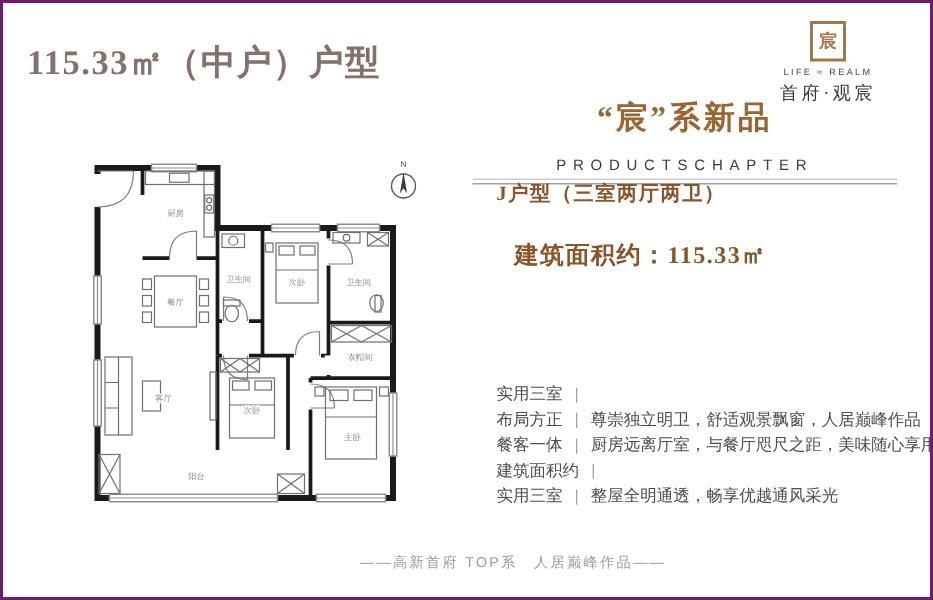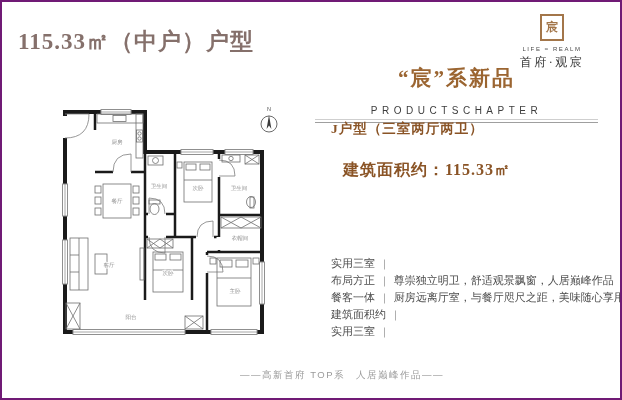--- a/index.html
+++ b/index.html
@@ -102,20 +102,21 @@
           <span class="feature-sep">｜</span>
           <span class="feature-text">厨房远离厅室，与餐厅咫尺之距，美味随心享用</span>
       </li>
       <li class="feature-row">
         <span class="feature-label">建筑面积约</span>
           <span class="feature-sep">｜</span>
       </li>
       <li class="feature-row">
         <span class="feature-label">实用三室</span>
           <span class="feature-sep">｜</span>
+          <span class="feature-text">整屋全明通透，畅享优越通风采光</span>
       </li>
     </ul>
   </div>
 
   <svg class="floor-plan" width="232" height="262" viewBox="0 0 232 262">
 
     <g stroke="#1a1a1a" stroke-width="4" fill="#ffffff">
       <path d="M8,12 H88 V52 H205 V232 H8 Z"></path>
     </g>
 

